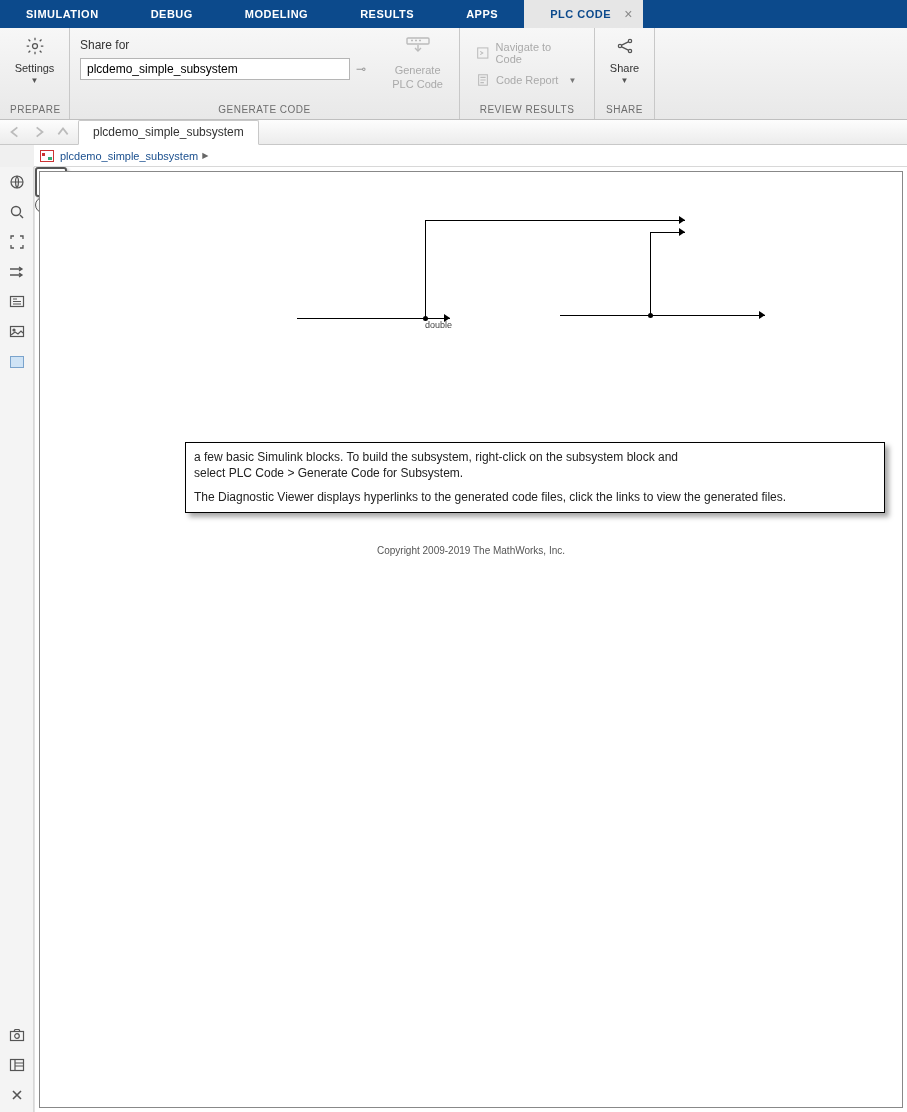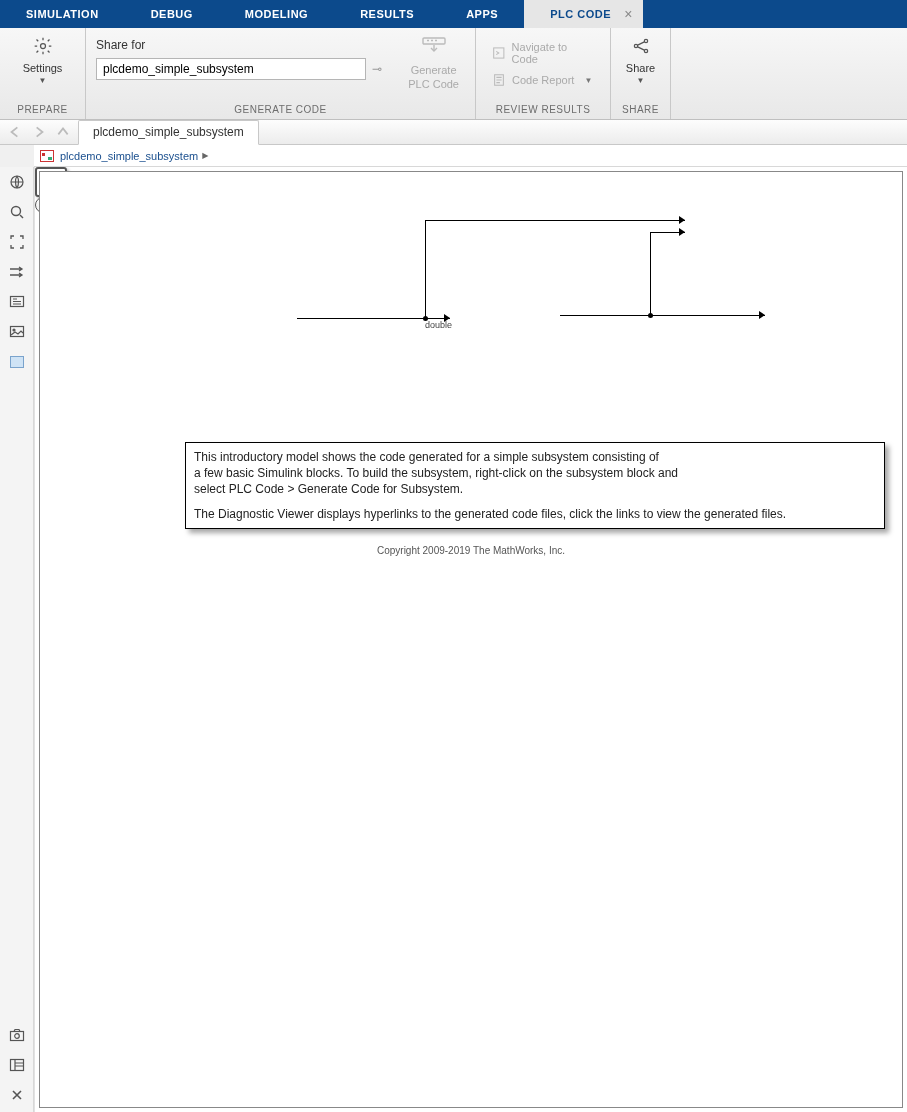--- a/index.html
+++ b/index.html
@@ -76,21 +76,21 @@
   <div class="tab">RESULTS</div>
   <div class="tab">APPS</div>
   <div class="tab active">
     <span>PLC CODE</span>
     <span class="close">×</span>
   </div>
 </div>
 
 <div class="toolstrip">
 
-  <div class="toolgroup" style="width:86px">
+  <div class="toolgroup" style="width:70px">
     <div class="vbtn">
       <span>
         <svg width="20" height="20" viewBox="0 0 24 24" fill="none" stroke="#555" stroke-width="1.5">
             <circle cx="12" cy="12" r="3"></circle>
             <path d="M12 2v3M12 19v3M4.2 4.2l2.1 2.1M17.7 17.7l2.1 2.1M2 12h3M19 12h3M4.2 19.8l2.1-2.1M17.7 6.3l2.1-2.1"></path>
           </svg>
       </span>
       <span class="txt">Settings</span>
       <span class="chev">▼</span>
     </div>
@@ -281,21 +281,20 @@
 
     <div style="position:absolute; left:613px; top:146px; width:5px; height:5px; background:#000; border-radius:50%;"></div>
 
     <div class="wire" style="left:390px; top:53px; width:260px; height:1px;"></div>
     <div class="wire" style="left:390px; top:53px; width:1px; height:99px;"></div>
     <div class="harrow" style="left:650px; top:53px;"></div>
 
     <div style="position:absolute; left:388px; top:149px; width:5px; height:5px; background:#000; border-radius:50%;"></div>
 
     <div class="note">
-      <div>This introductory model shows the code generated for a simple subsystem consisting of</div>
       <div>a few basic Simulink blocks.  To build the subsystem, right-click on the subsystem block and</div>
       <div>select PLC Code &gt; Generate Code for Subsystem.</div>
       <div style="height:8px"></div>
       <div>The Diagnostic Viewer displays hyperlinks to the generated code files, click the links to view the generated files.</div>
     </div>
 
     <div class="copyright">Copyright 2009-2019 The MathWorks, Inc.</div>
   </div>
 </div>
 

